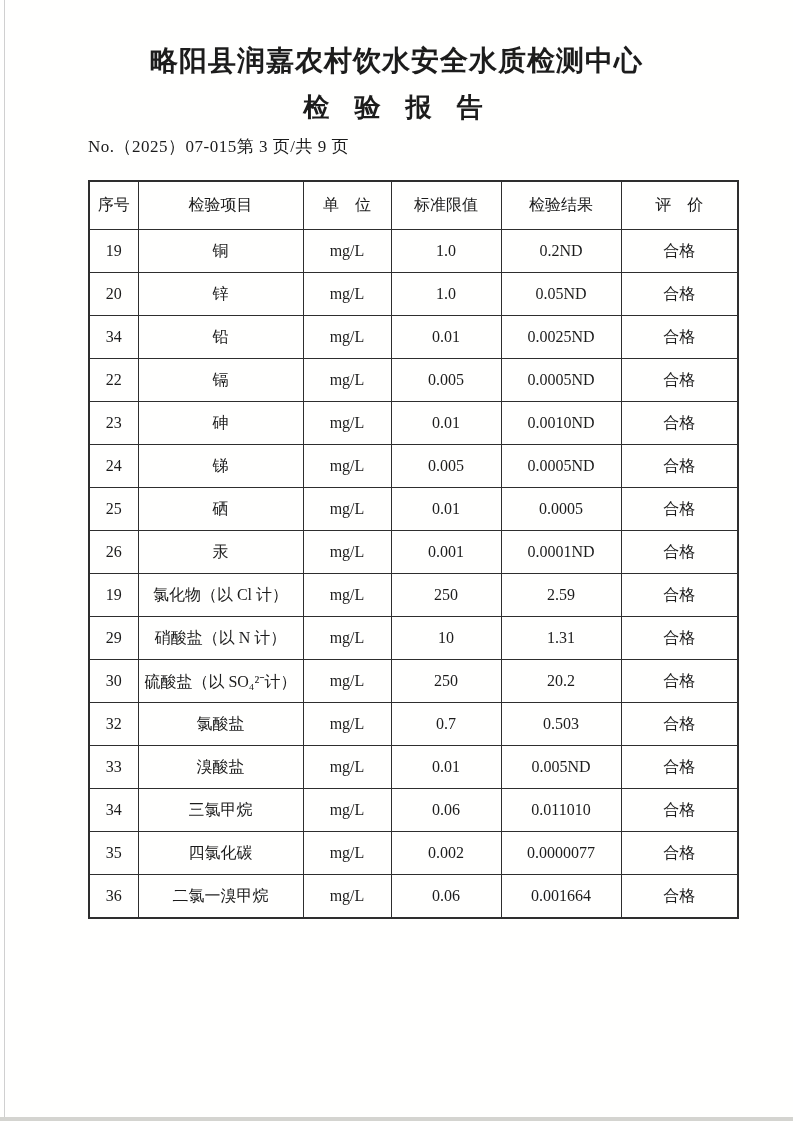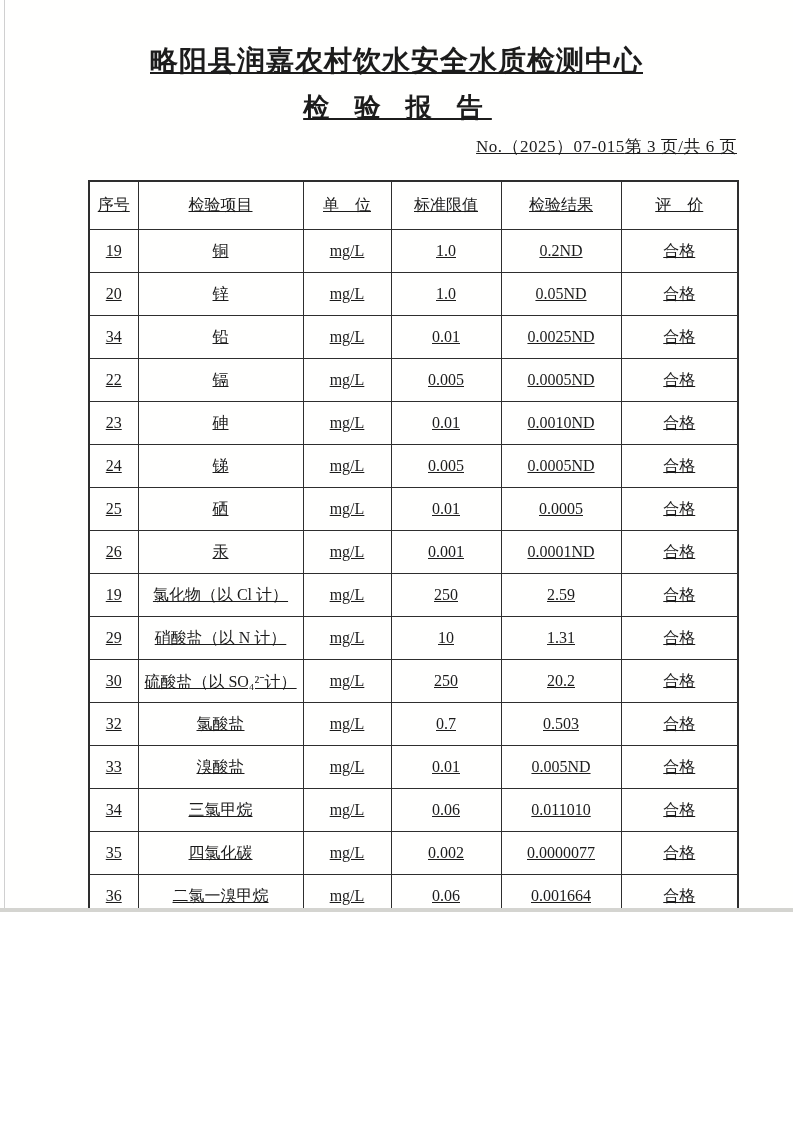--- a/index.html
+++ b/index.html
@@ -3,26 +3,25 @@
 <meta charset="utf-8">
 <style>
   html, body {
     margin: 0;
     padding: 0;
     background: #ffffff;
   }
   .page {
     position: relative;
     width: 793px;
-    height: 912px;
+    height: 1121px;
     background: #fffffe;
     overflow: hidden;
     font-family: "Liberation Serif", serif;
     color: #1c1c1c;
-    text-decoration: underline;
   }
   
   .scan-edge-left {
     position: absolute;
     left: 4px;
     top: 0;
     width: 1px;
     height: 100%;
     background: #aaaaaa;
     opacity: 0.55;
@@ -52,21 +51,21 @@
     font-family: "Liberation Sans", sans-serif;
     font-size: 26px;
     font-weight: 700;
     letter-spacing: 9px;
     padding-left: 2px; 
   }
   .meta-row {
     width: 649px;
     margin: 10px auto 6px 88px;
     display: flex;
-    justify-content: flex-end;
+    justify-content: flex-start;
     align-items: baseline;
     font-size: 17px;
   }
   .report-no { letter-spacing: 0.5px; }
   .page-indicator { letter-spacing: 0.5px; }
 
   table.results {
     margin: 22px 0 0 88px;
     border-collapse: collapse;
     table-layout: fixed;
@@ -100,21 +99,21 @@
 <div class="page">
   <div class="scan-edge-left"></div>
   <div class="scan-edge-bottom"></div>
 
   <h1 class="org-title">略阳县润嘉农村饮水安全水质检测中心</h1>
 
   <h2 class="report-title">检 验 报 告</h2>
 
   <div class="meta-row">
     <span class="report-no">No.（2025）07-015</span>
-    <span class="page-indicator">第 3 页/共 6 页</span>
+    <span class="page-indicator">第 3 页/共 9 页</span>
   </div>
 
   <table class="results">
     <colgroup>
       <col class="c-index">
         <col class="c-item">
         <col class="c-unit">
       <col class="c-limit">
         <col class="c-result">
         <col class="c-eval">

